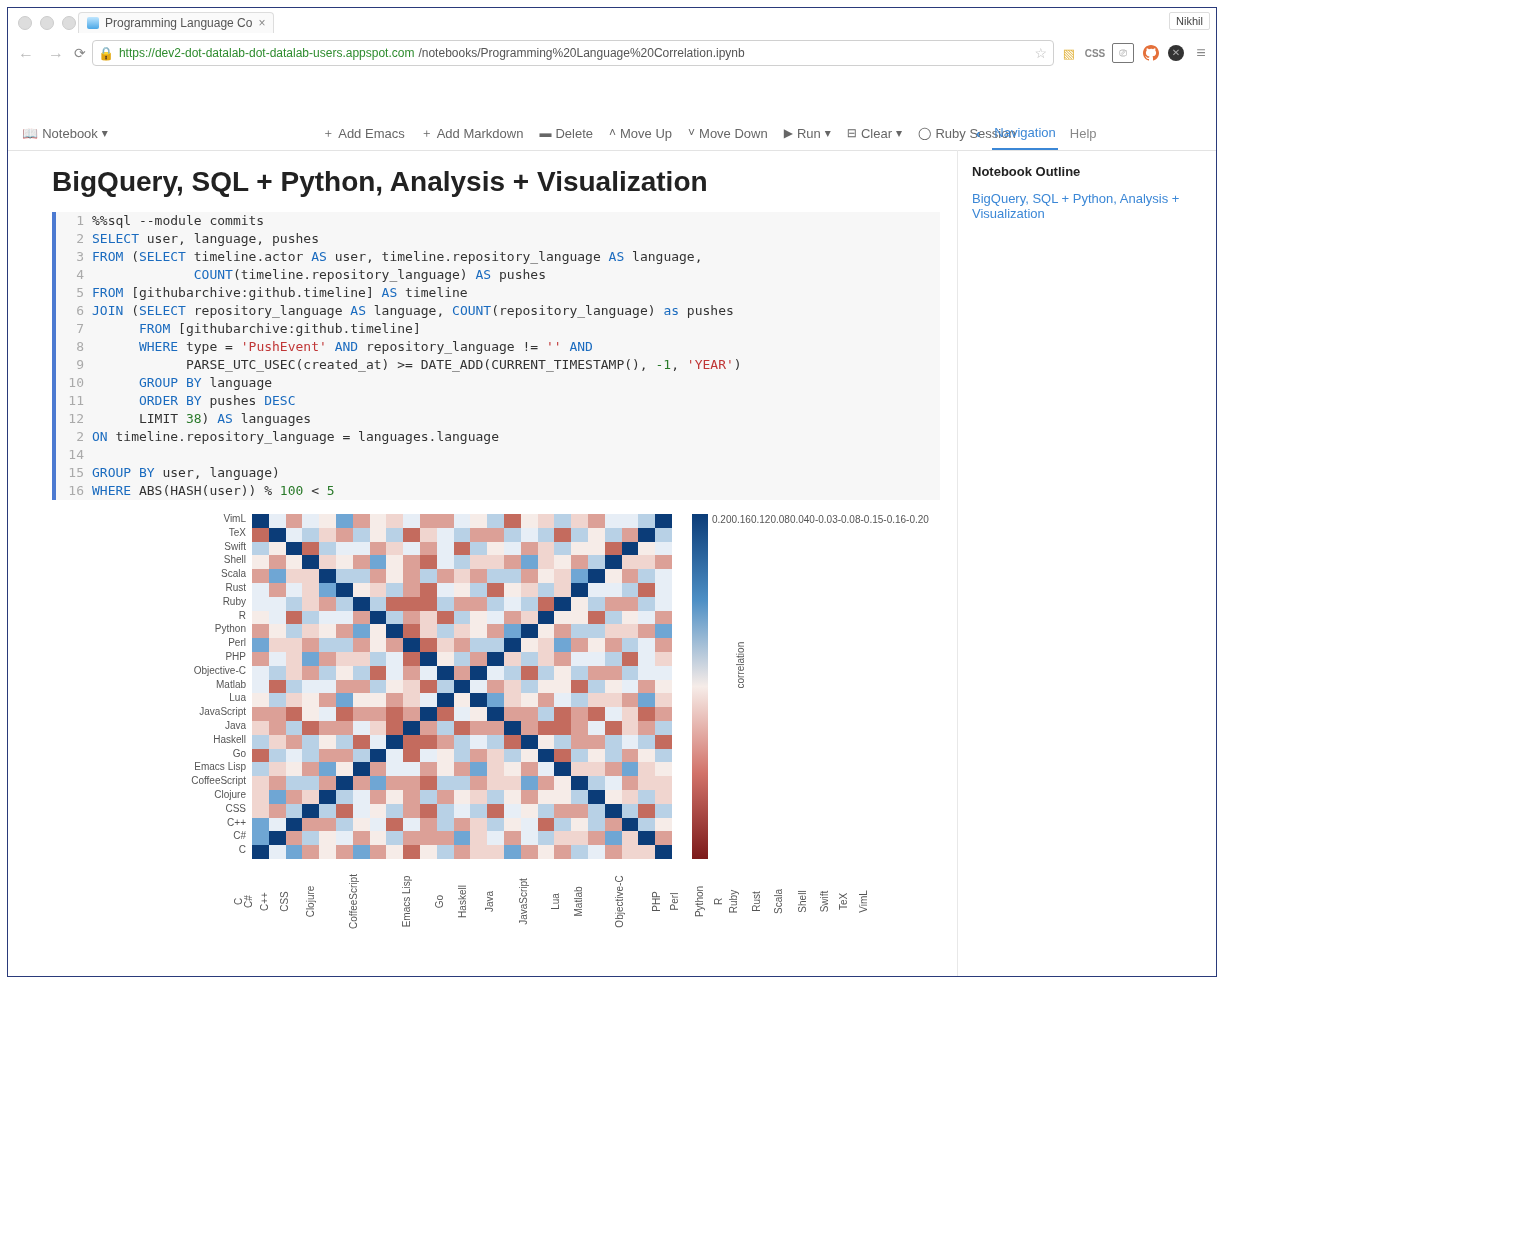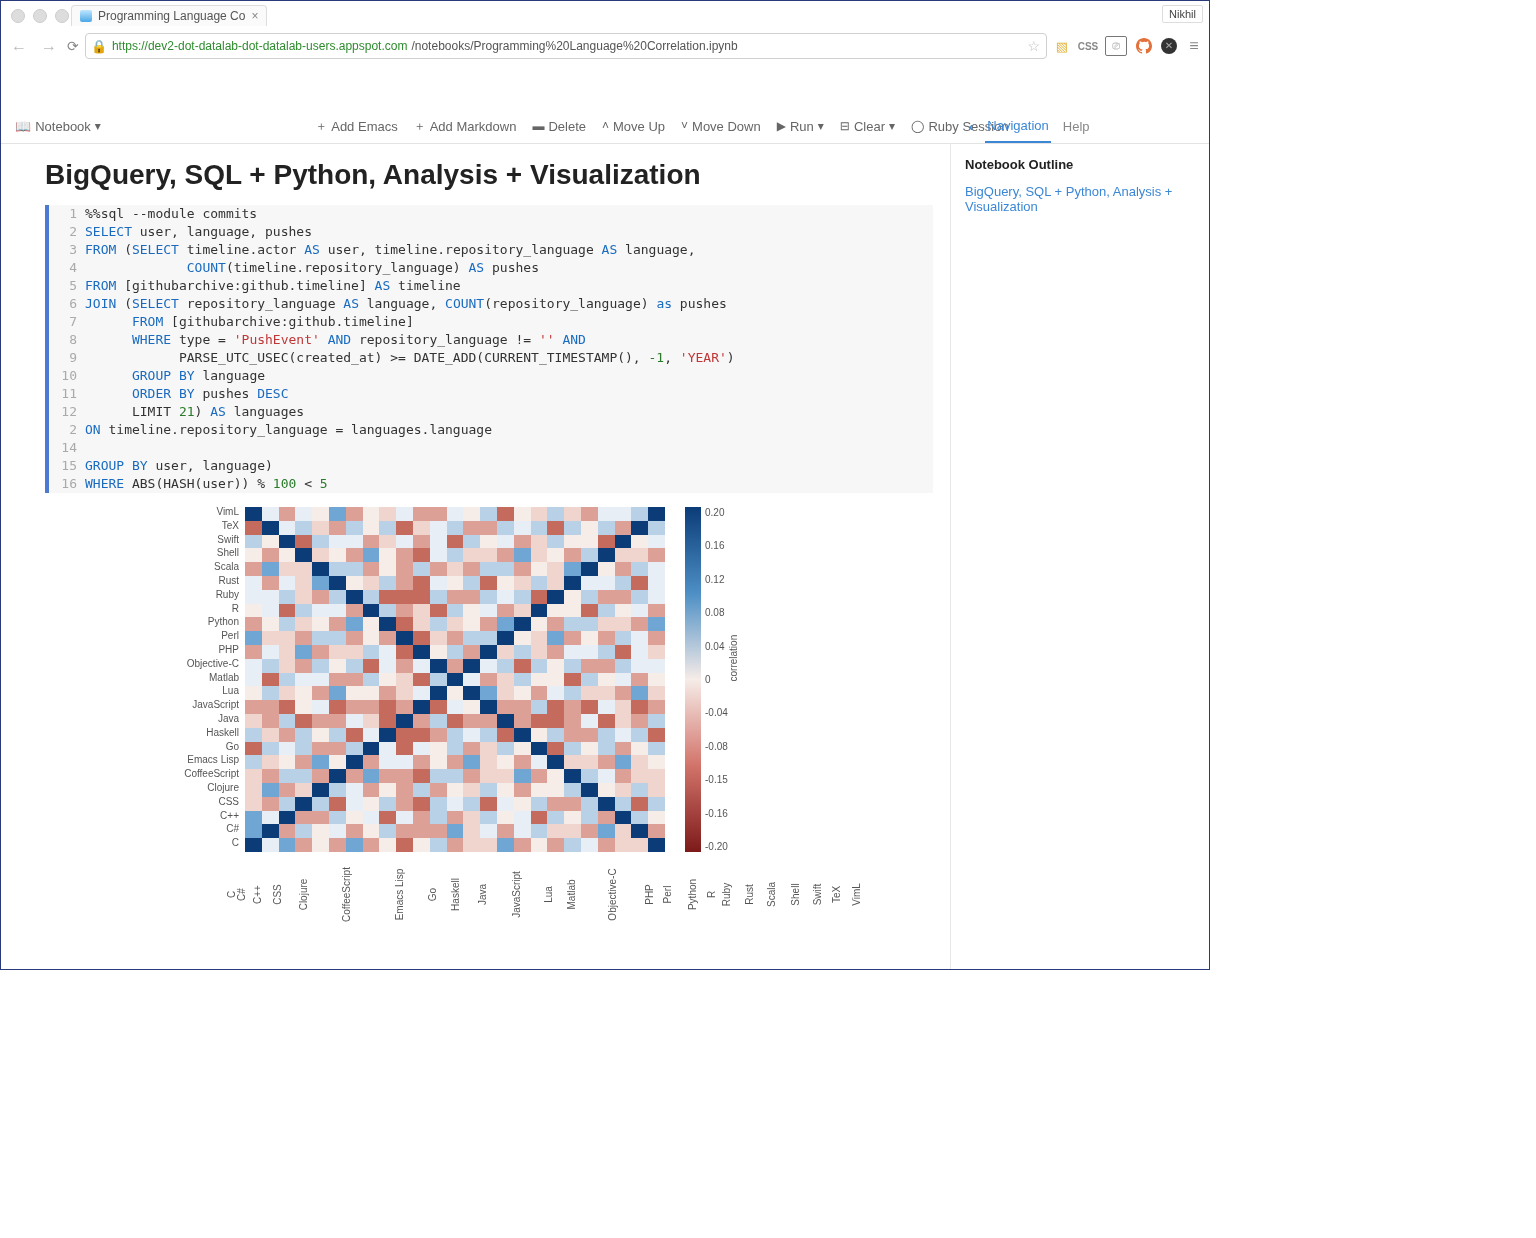--- a/index.html
+++ b/index.html
@@ -1,16 +1,16 @@
 <!DOCTYPE html>
 <html><head>
 <meta charset="utf-8">
 <style>
   html,body{margin:0;padding:0;font-family:-apple-system,"Helvetica Neue",Arial,sans-serif;background:#fff;color:#333;}
-  .chrome{border:1px solid #2a3a7a;width:1208px;height:968px;position:relative;margin:0;overflow:hidden;}
+  .chrome{border:1px solid #2a3a7a;width:1208px;height:968px;position:relative;margin:7px;overflow:hidden;}
   
   .tl{position:absolute;top:8px;left:10px;display:flex;gap:8px;}
   .tl span{width:12px;height:12px;border-radius:50%;background:#ddd;display:inline-block;border:1px solid #ccc;}
   .tabbar{position:absolute;top:4px;left:70px;right:60px;height:24px;}
   .tab{display:inline-flex;align-items:center;background:#fafafa;border:1px solid #ddd;border-bottom:none;border-radius:4px 4px 0 0;padding:3px 8px;font-size:12px;gap:6px;color:#555;}
   .tab .flask{width:12px;height:12px;border-radius:2px;background:linear-gradient(#bfe6ff,#4aa7e6);display:inline-block;}
   .tab .x{color:#888;font-size:12px;}
   .profile{position:absolute;top:4px;right:6px;font-size:11px;border:1px solid #ddd;padding:2px 6px;border-radius:2px;color:#444;}
   .urlbar{position:absolute;top:30px;left:6px;right:6px;height:30px;display:flex;align-items:center;gap:6px;}
   .nav-arrow{color:#bbb;font-size:16px;padding:0 4px;}
@@ -70,21 +70,21 @@
 
   
   .plot{margin:0 44px;position:relative;width:620px;height:400px;}
   .grid{position:absolute;left:200px;top:6px;width:420px;height:345px;display:grid;grid-template-columns:repeat(25,1fr);grid-template-rows:repeat(25,1fr);}
   .grid div{width:100%;height:100%;}
   .ylabels{position:absolute;left:0;top:6px;width:198px;height:345px;display:flex;flex-direction:column;}
   .ylabels span{flex:1;text-align:right;font-size:10px;color:#555;padding-right:4px;line-height:1;}
   .xlabels{position:absolute;left:200px;top:353px;width:420px;height:45px;display:flex;}
   .xlabels span{flex:1;font-size:10px;color:#555;transform:rotate(-90deg) translateX(-18px);transform-origin:center;white-space:nowrap;}
   .cbar{position:absolute;left:640px;top:6px;width:16px;height:345px;background:linear-gradient(#0b3c78 0%,#4d8fc5 25%,#f6ece8 50%,#d2736a 75%,#7c1a1a 100%);}
-  .cticks{position:absolute;left:660px;top:6px;height:345px;display:flex;flex-direction:column;justify-content:space-between;font-size:10px;color:#555;}
+  .cticks{position:absolute;left:660px;top:6px;height:345px;display:flex;flex-direction:row;justify-content:space-between;font-size:10px;color:#555;}
   .clabel{position:absolute;left:688px;top:175px;transform:rotate(-90deg);transform-origin:left;font-size:10px;color:#555;}
 </style>
 </head>
 <body>
 
 <div class="chrome">
   <div class="tl">
       <span></span>
       <span></span>
       <span></span>
@@ -222,21 +222,21 @@
         <div class="gutter-line">
           <div class="ln">10</div>
           <div class="code">      <span class="kw">GROUP BY</span> language</div>
         </div>
         <div class="gutter-line">
           <div class="ln">11</div>
           <div class="code">      <span class="kw">ORDER BY</span> pushes <span class="kw">DESC</span></div>
         </div>
         <div class="gutter-line">
           <div class="ln">12</div>
-          <div class="code">      LIMIT <span class="num">21</span>) <span class="kw">AS</span> languages</div>
+          <div class="code">      LIMIT <span class="num">38</span>) <span class="kw">AS</span> languages</div>
         </div>
         <div class="gutter-line">
           <div class="ln">2</div>
           <div class="code"><span class="kw">ON</span> timeline.repository_language = languages.language</div>
         </div>
         <div class="gutter-line">
           <div class="ln">14</div>
         </div>
         <div class="gutter-line">
           <div class="ln">15</div>
@@ -932,21 +932,21 @@
           <span>VimL</span>
         </div>
       <div class="cbar"></div>
       <div class="cticks" id="cticks">
           <span>0.20</span>
           <span>0.16</span>
           <span>0.12</span>
           <span>0.08</span>
           <span>0.04</span>
           <span>0</span>
-          <span>-0.04</span>
+          <span>-0.03</span>
           <span>-0.08</span>
           <span>-0.15</span>
           <span>-0.16</span>
           <span>-0.20</span>
         </div>
       <div class="clabel">correlation</div>
     </div>
   </div>
 </div>
 

